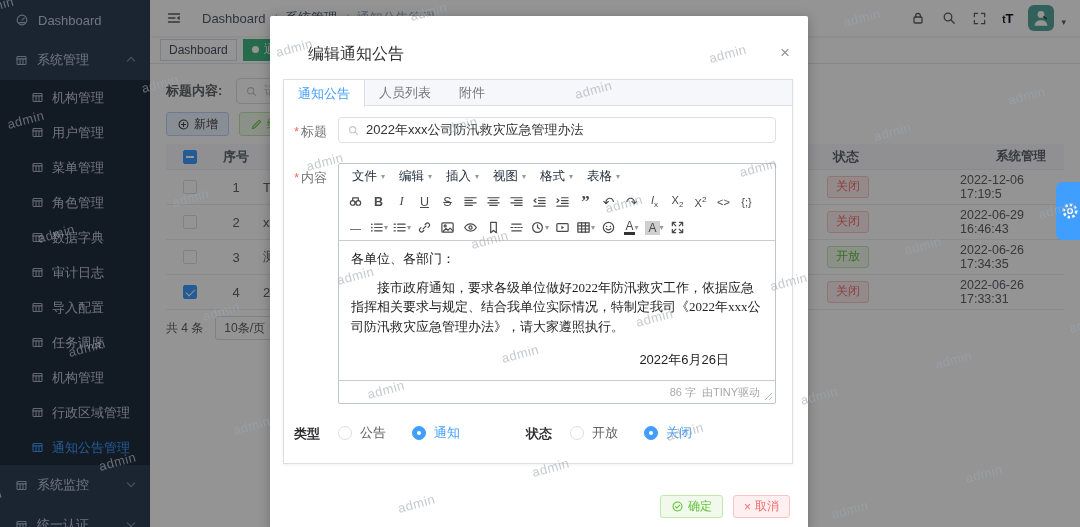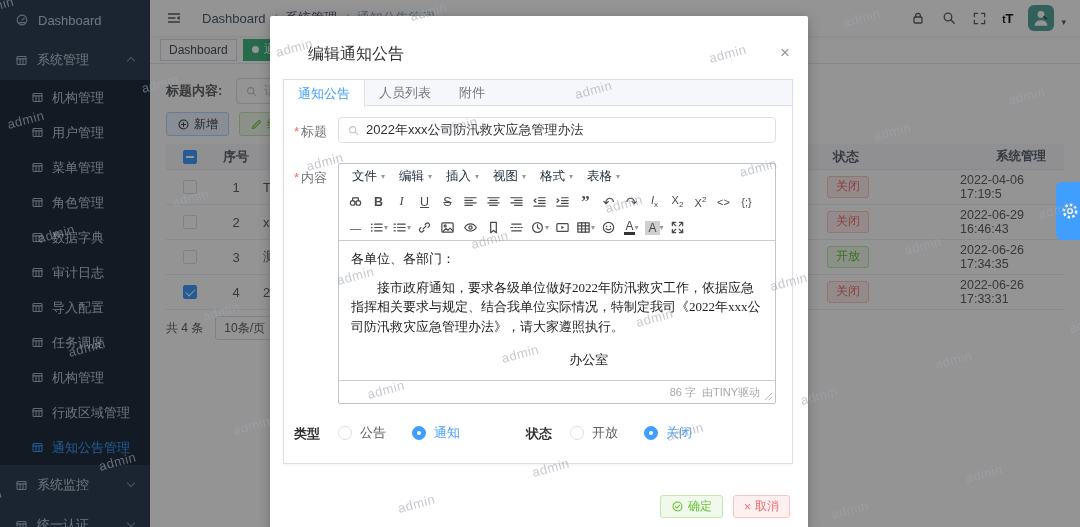--- a/index.html
+++ b/index.html
@@ -378,21 +378,21 @@
           <span class="c-time">系统管理</span>
         </div>
         <div id="t-body">
             <div class="t-row">
     <span class="c-cb">
                 <span class="cb"></span>
               </span>
     <span class="c-no">1</span>
     <span class="c-title">TE</span>
     <span class="c-status"><span class="badge danger">关闭</span></span>
-    <span class="c-time">2022-04-06 17:19:5</span>
+    <span class="c-time">2022-12-06 17:19:5</span>
   </div>
             <div class="t-row">
     <span class="c-cb">
                 <span class="cb"></span>
               </span>
     <span class="c-no">2</span>
     <span class="c-title">xx</span>
     <span class="c-status"><span class="badge danger">关闭</span></span>
     <span class="c-time">2022-06-29 16:46:43</span>
   </div>
@@ -620,21 +620,20 @@
                 </span>
                 <span class="tbi">
                   <svg width="15" height="15" viewBox="0 0 16 16" fill="none" stroke="currentColor" stroke-width="1.3" stroke-linecap="round" stroke-linejoin="round">
                     <path d="M6 2.5H2.5V6M10 2.5h3.5V6M13.5 10v3.5H10M2.5 10v3.5H6M3.2 3.2l3 3M12.8 3.2l-3 3M12.8 12.8l-3-3M3.2 12.8l3-3"></path>
                   </svg>
                 </span>
               </div>
             <div class="ed-content" id="ed-content">
                 <p class="ed-p0">各单位、各部门：</p>
                 <p class="ed-p1">接市政府通知，要求各级单位做好2022年防汛救灾工作，依据应急指挥相关要求与规定、结合我单位实际情况，特制定我司《2022年xxx公司防汛救灾应急管理办法》，请大家遵照执行。</p>
-                <p class="ed-p2">办公室</p>
                 <p class="ed-p3">2022年6月26日</p>
               </div>
             <div class="statusbar">
               <span>86 字</span>
               <span>由TINY驱动</span>
               <span class="resize-h">
                 <svg width="9" height="9" viewBox="0 0 9 9">
                     <path d="M8 1L1 8M8 5L5 8" stroke="currentColor" stroke-width="1"></path>
                   </svg>
               </span>

